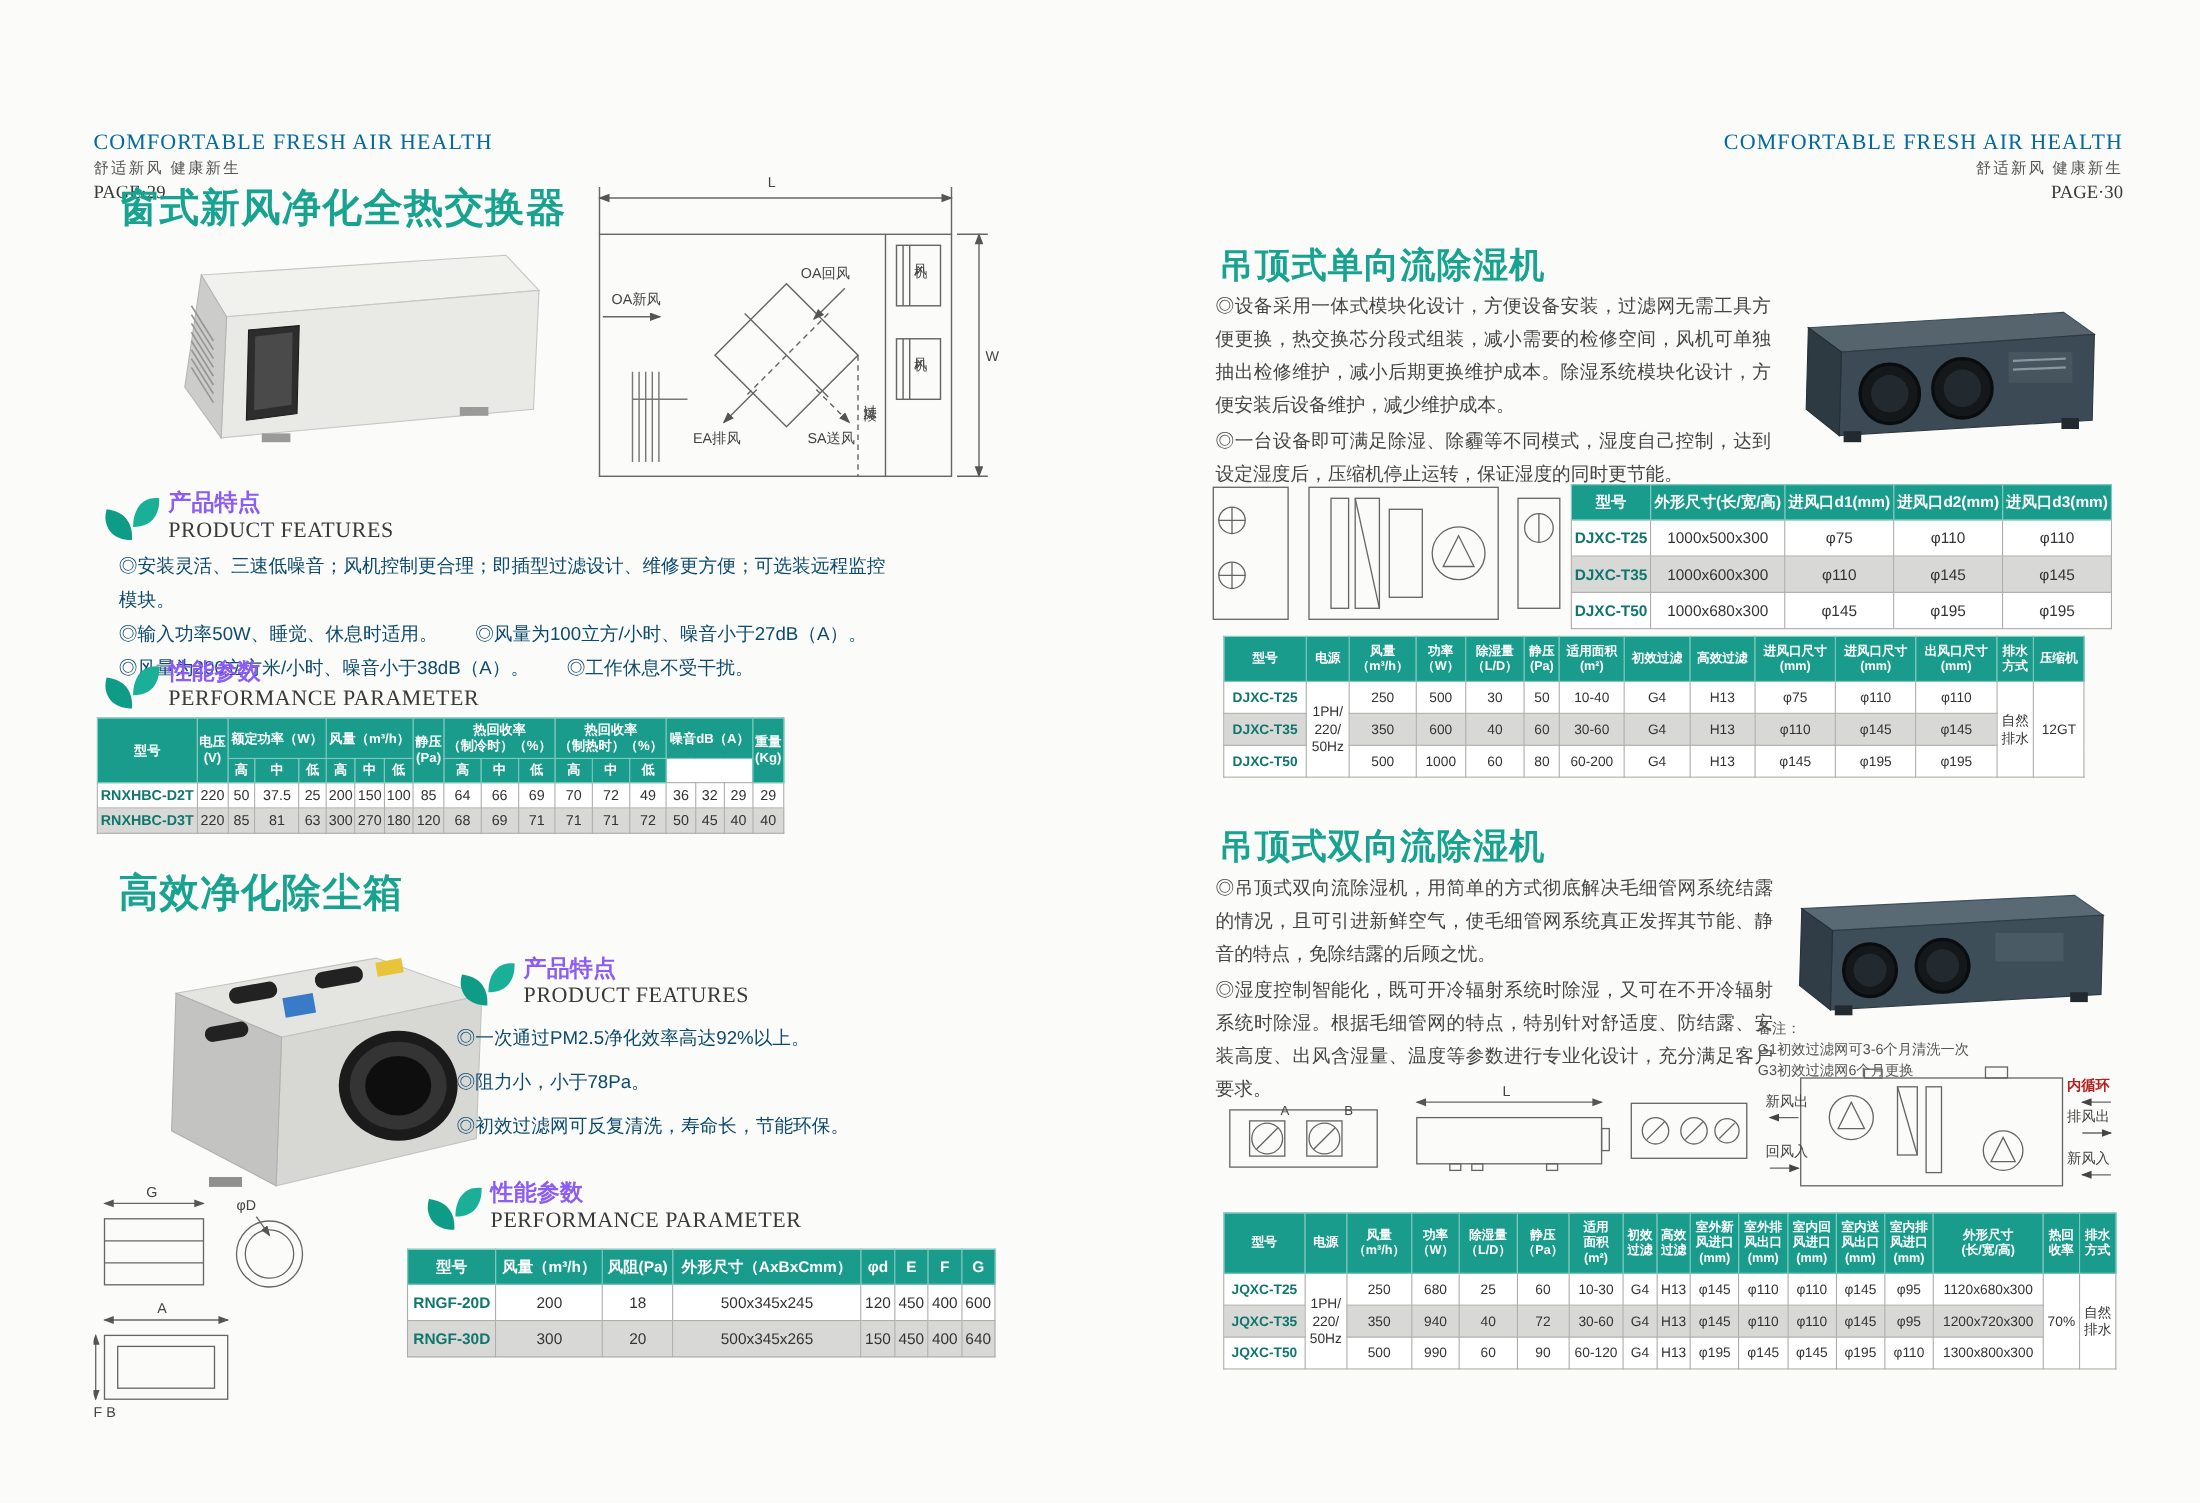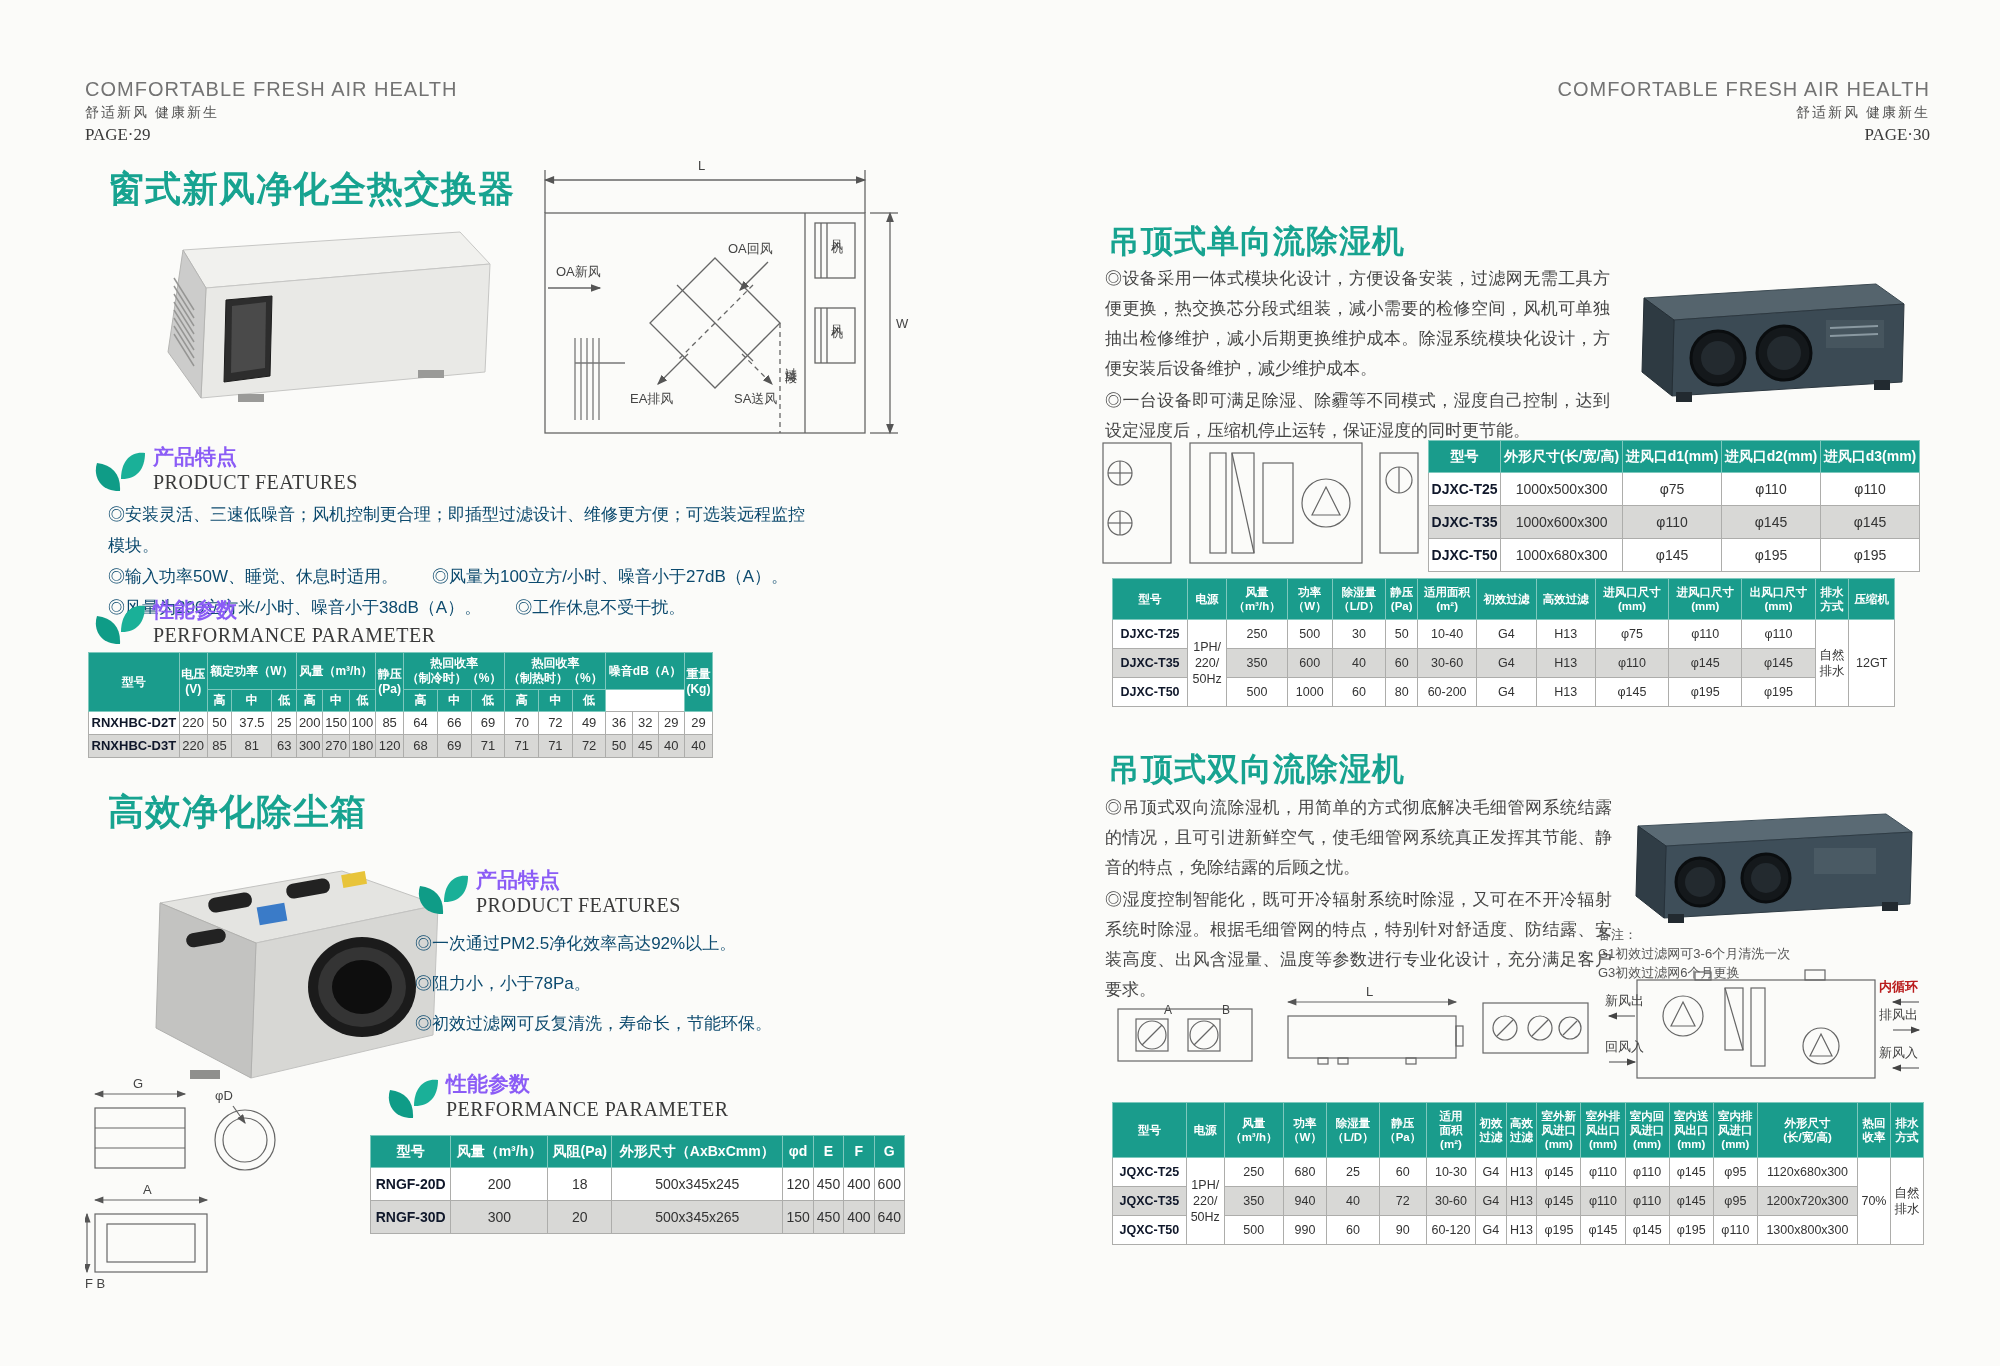--- a/index.html
+++ b/index.html
@@ -1,20 +1,20 @@
 <!DOCTYPE html>
 <html style="--accent: #17a390; --theader: #1a9c8c; --rowalt: #d8d8d6;"><head>
 <meta charset="utf-8">
 <style>
   html,body{margin:0;padding:0;background:#ffffff;}
   #canvas{position:relative;width:2000px;height:1366px;background:#fbfbf9;overflow:hidden;
           font-family:"Liberation Sans",sans-serif;color:#3c3c3c;}
   .abs{position:absolute;}
   
-  .phead .l1{font-family:Liberation Sans, sans-serif;font-size:20px;letter-spacing:1px;color:#737373;}
+  .phead .l1{font-family:Liberation Serif, serif;font-size:20px;letter-spacing:1px;color:#0369a1;margin-top:40px;}
   .phead .l2{font-size:14px;color:#555;margin-top:3px;letter-spacing:2px;}
   .phead .l3{font-family:"Liberation Serif",serif;font-size:17px;color:#3a3a3a;margin-top:3px;}
   .phead.right{text-align:right;}
   
   .stitle{font-size:36px;font-weight:bold;color:var(--accent,#17a390);letter-spacing:1px;}
   .stitle.sm{font-size:32px;}
   
   .feat{display:flex;align-items:flex-start;}
   .feat .leaf{margin-right:8px;margin-top:6px;}
   .feat-cn{font-size:21px;font-weight:bold;color:#8b5cf6;}
@@ -22,21 +22,21 @@
   
   .bullet{font-size:17px;color:#0c4a6e;line-height:31px;}
   .para{font-size:17px;color:#454545;line-height:30px;text-align:justify;}
   .note{font-size:13px;color:#555;line-height:19px;}
   
   table.ptable{position:absolute;border-collapse:collapse;background:#fff;border:1px solid #8f8f8f;}
   table.ptable th{background:var(--theader,#1a9c8c);color:#fff;font-weight:bold;border:1px solid #7ec8bd;
       text-align:center;vertical-align:middle;white-space:pre-line;padding:3px 1px;font-size:12px;line-height:15px;}
   table.ptable td{border:1px solid #adadab;text-align:center;vertical-align:middle;white-space:pre-line;
       padding:3px 1px;font-size:13px;line-height:16px;color:#333;}
-  table.ptable td:first-child{font-weight:bold;color:#0f172a;}
+  table.ptable td:first-child{font-weight:bold;color:#0f766e;}
   table.ptable tbody tr:nth-child(even) td{background:var(--rowalt,#d8d8d6);}
   table.roomy th{font-size:14px;padding:8px 2px;}
   table.roomy td{font-size:14px;padding:8px 2px;}
   table.dense th{font-size:11.5px;line-height:14px;padding:6px 1px;}
   table.dense td{font-size:12.5px;padding:6px 1px;}
   
   .diag{position:absolute;}
   .diag svg{position:absolute;left:0;top:0;}
   .dlab{position:absolute;font-size:13px;color:#444;white-space:nowrap;}
   .dlab.b{font-weight:bold;color:#b91c1c;}

